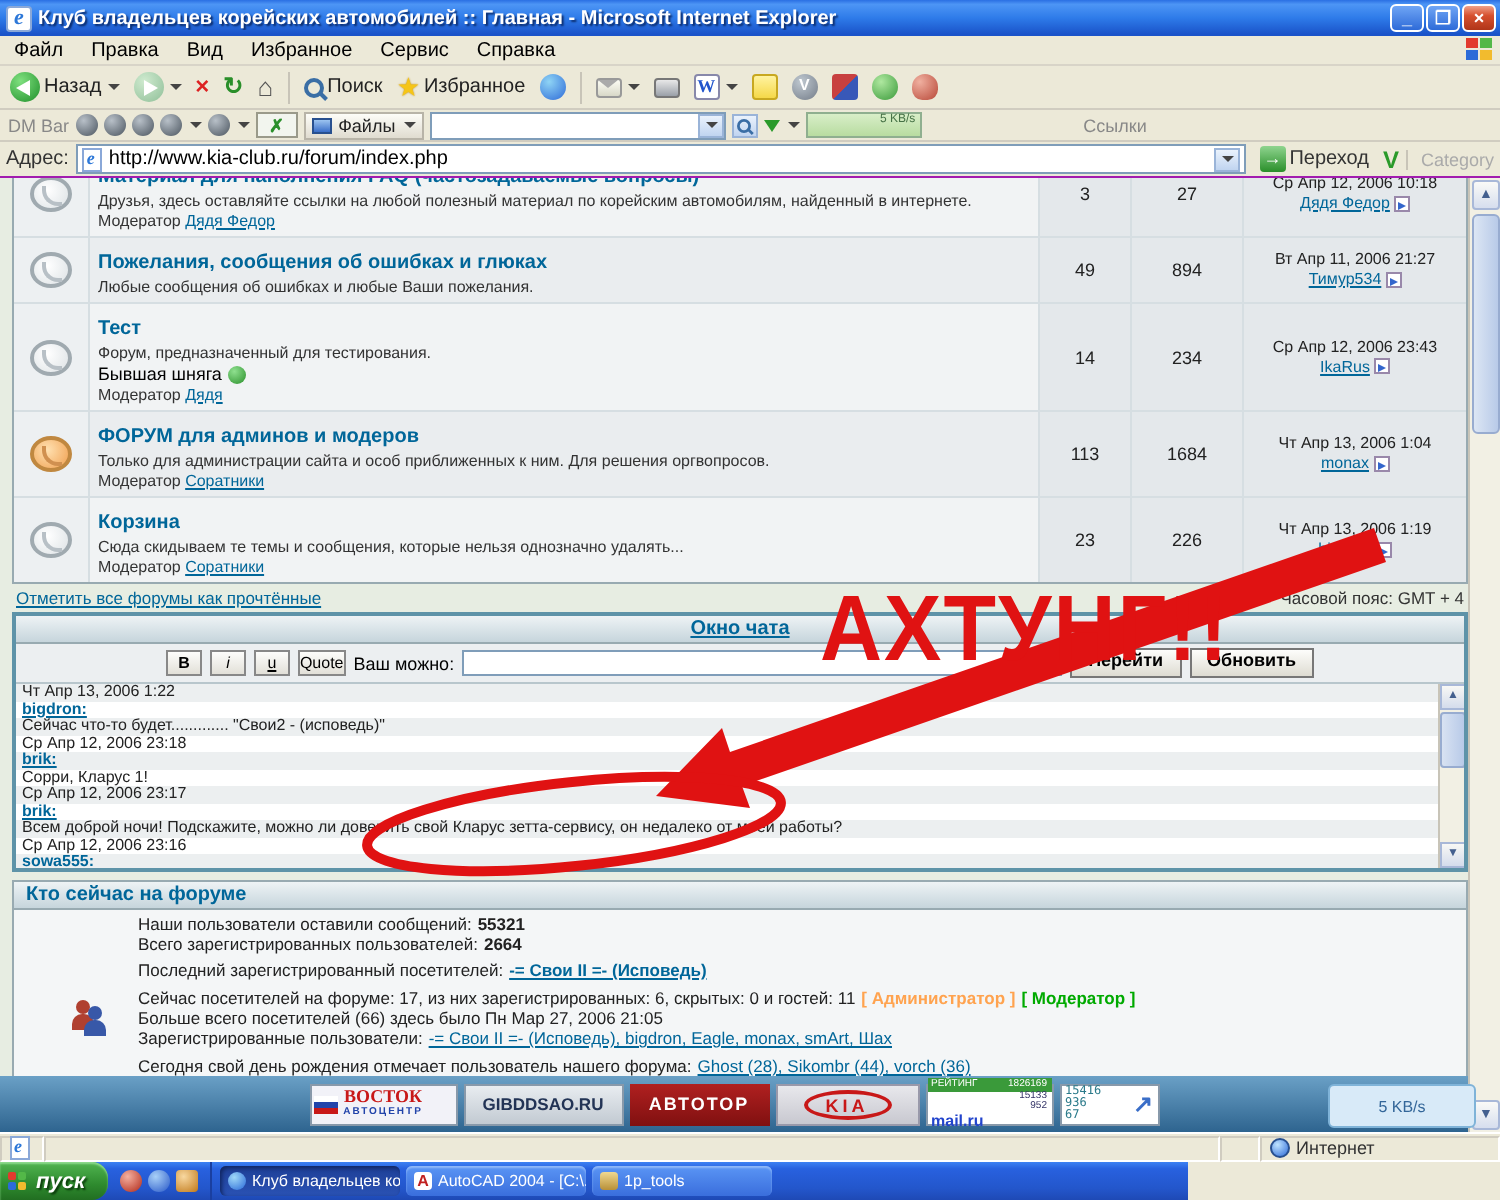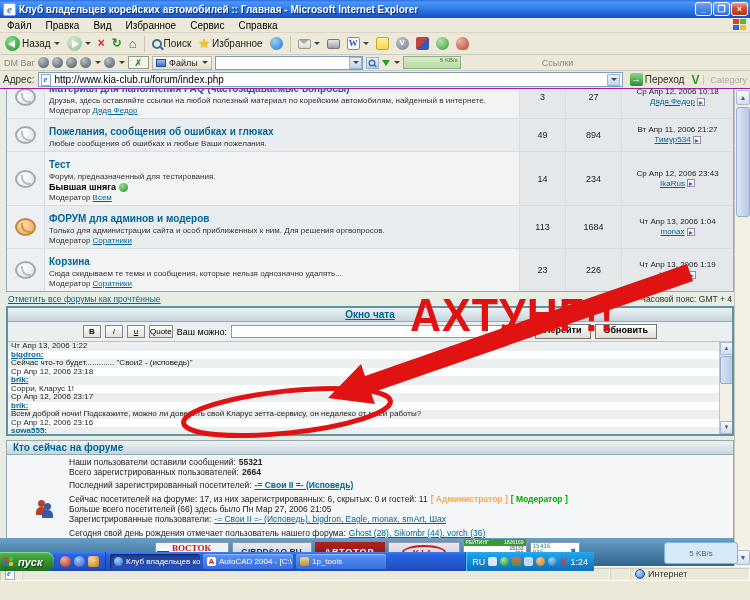--- a/index.html
+++ b/index.html
@@ -82,21 +82,21 @@
   .fcell { padding:2px 4px; }
   .ficonc { width:38px; display:flex; align-items:center; justify-content:center; background:#EDF0F2; border-right:1px solid #D6DEE2; }
   .oval { width:21px; height:18px; border-radius:50%; border:2px solid #A0AAB0; background:radial-gradient(circle at 40% 35%,#fff,#DDE2E5); position:relative; }
   .oval:after { content:""; position:absolute; left:4px; top:3px; width:8px; height:8px; border-left:2px solid #B8C0C6; border-bottom:2px solid #B8C0C6; border-radius:0 0 0 8px; }
   .oval.orange { background:radial-gradient(circle at 40% 35%,#FFE0B0,#F0A050); border-color:#C08840; }
   .oval.orange:after { border-color:#D09050; }
   .fmain { flex:1; background:#F1F3F4; }
   .frow:nth-child(even) .fmain { background:#EAEDEF; }
   .ftitle { font-weight:bold; font-size:10px; color:#006699; text-decoration:none; line-height:12px; }
   .fdesc { font-size:8px; color:#333; line-height:10px; }
-  .fextra { font-size:9px; font-weight:bold; color:#000; line-height:11px; display:flex; align-items:center; gap:3px; }
+  .fextra { font-size:9px; font-weight:normal; color:#000; line-height:11px; display:flex; align-items:center; gap:3px; }
   .smiley { width:9px; height:9px; border-radius:50%; background:radial-gradient(circle at 35% 30%,#8FE08F,#2A8F2A); display:inline-block; }
   .fmod { font-size:8px; color:#333; line-height:10px; }
   .fmod a { font-size:8px; }
   .fnum { width:46px; background:#E4E8EB; border-left:1px solid #D6DEE2; display:flex; align-items:center; justify-content:center; font-size:9px; color:#222; }
   .fnum.posts { width:56px; }
   .flast { width:112px; background:#E4E8EB; border-left:1px solid #D6DEE2; display:flex; flex-direction:column; align-items:center; justify-content:center; font-size:8px; color:#222; line-height:10px; text-align:center; }
   .flast a { font-size:8px; }
   .goico { display:inline-block; width:8px; height:8px; border:1px solid #98A; background:#fff; margin-left:2px; position:relative; vertical-align:middle; }
   .goico:after { content:""; position:absolute; left:1px; top:2px; border-top:2px solid transparent; border-bottom:2px solid transparent; border-left:4px solid #36C; }
 
@@ -165,21 +165,21 @@
   .achtung { position:absolute; left:410px; top:291px; font-size:43px; font-weight:900; color:#E01212; letter-spacing:1px; z-index:55; font-family:"Liberation Sans",sans-serif; transform:scaleY(1.08); }
   .redsvg { position:absolute; left:0; top:0; width:750px; height:600px; pointer-events:none; z-index:54; }
 
   
   .statusbar { position:absolute; left:0; top:566px; width:750px; height:15px; background:#ECE9D8; border-top:1px solid #fff; display:flex; align-items:center; font-size:9px; color:#333; }
   .stpanel { height:13px; border:1px solid #D0CCC0; border-right-color:#fff; border-bottom-color:#fff; display:flex; align-items:center; gap:3px; padding:0 4px; }
   .stpanel.grow { flex:1; }
   .globe { width:10px; height:10px; border-radius:50%; background:radial-gradient(circle at 35% 30%,#BFE4FF,#2E6BD8); border:1px solid #28508F; }
 
   
-  .taskbar { position:absolute; left:0; top:552px; width:594px; height:19px; background:linear-gradient(180deg,#3C81F3 0%,#2861DF 18%,#2356CB 70%,#1E49B5 100%); display:flex; align-items:center; }
+  .taskbar { position:absolute; left:0; top:581px; width:594px; height:19px; background:linear-gradient(180deg,#3C81F3 0%,#2861DF 18%,#2356CB 70%,#1E49B5 100%); display:flex; align-items:center; }
   .startbtn { height:19px; width:54px; background:linear-gradient(180deg,#51B551,#2E8A2E 60%,#216E21); border-radius:0 8px 8px 0; display:flex; align-items:center; gap:3px; padding:0 6px 0 4px; color:#fff; font:bold italic 11px "Liberation Sans",sans-serif; text-shadow:1px 1px 1px #0A3A0A; box-shadow:inset 0 1px 1px #8FDB8F; }
   .sflag { width:11px; height:10px; display:grid; grid-template-columns:4px 4px; grid-template-rows:4px 4px; gap:1px; }
   .sflag i { border-radius:1px; }
   .quickl { display:flex; align-items:center; gap:3px; padding:0 6px; border-right:1px solid #1A3FA0; height:19px; }
   .qico { width:11px; height:11px; border-radius:50%; }
   .q1 { background:radial-gradient(circle at 35% 30%,#F5B0A0,#B02818); }
   .q2 { background:radial-gradient(circle at 35% 30%,#A8D0F8,#2858C8); }
   .q3 { background:radial-gradient(circle at 35% 30%,#F8D8A0,#C07818); border-radius:2px; }
   .taskbtns { display:flex; align-items:center; gap:3px; padding:0 4px; flex:1; }
   .taskbtn { width:90px; height:15px; border-radius:3px; background:linear-gradient(180deg,#5A95F5,#3A6EDC); box-shadow:inset 0 1px 1px #8FB8F8; color:#fff; font-size:8px; display:flex; align-items:center; gap:3px; padding:0 4px; white-space:nowrap; overflow:hidden; }
@@ -379,21 +379,21 @@
           <div class="fcell ficonc">
               <span class="oval"></span>
             </div>
           <div class="fcell fmain">
             <a class="ftitle">Тест</a>
             <div class="fdesc">Форум, предназначенный для тестирования.</div>
             <div class="fextra">
                 <span>Бывшая шняга</span>
                 <span class="smiley"></span>
               </div>
-            <div class="fmod"><span>Модератор</span> <a>Всем</a></div>
+            <div class="fmod"><span>Модератор</span> <a>Дядя</a></div>
           </div>
           <div class="fcell fnum">14</div>
           <div class="fcell fnum posts">234</div>
           <div class="fcell flast">
             <div>Ср Апр 12, 2006 23:43</div>
             <div><a>IkaRus</a><span class="goico"></span></div>
           </div>
         </div>
 
         <div class="frow">
@@ -603,26 +603,15 @@
         </span>
       <span class="taskbtn">
           <span class="tico acad">A</span>
           <span>AutoCAD 2004 - [C:\...</span>
         </span>
       <span class="taskbtn">
           <span class="tico tools"></span>
           <span>1p_tools</span>
         </span>
     </div>
-    <div class="tray">
-      <span>RU</span>
-      <span class="trico tr1"></span>
-      <span class="trico tr2"></span>
-      <span class="trico tr3"></span>
-      <span class="trico tr4"></span>
-      <span class="trico tr5"></span>
-      <span class="trico tr6"></span>
-      <span class="trico trk">K</span>
-      <span>1:24</span>
-    </div>
   </div>
 
 </div>
 
 </body></html>

